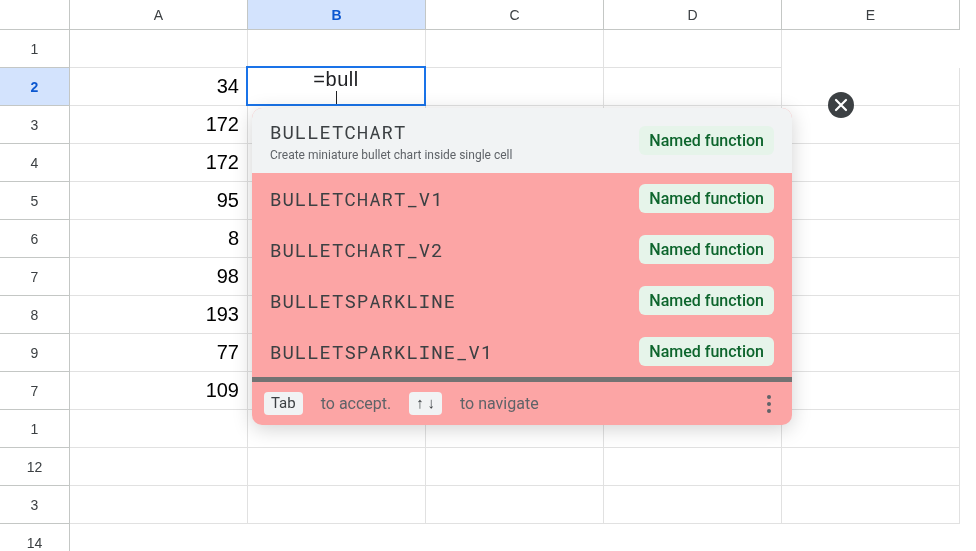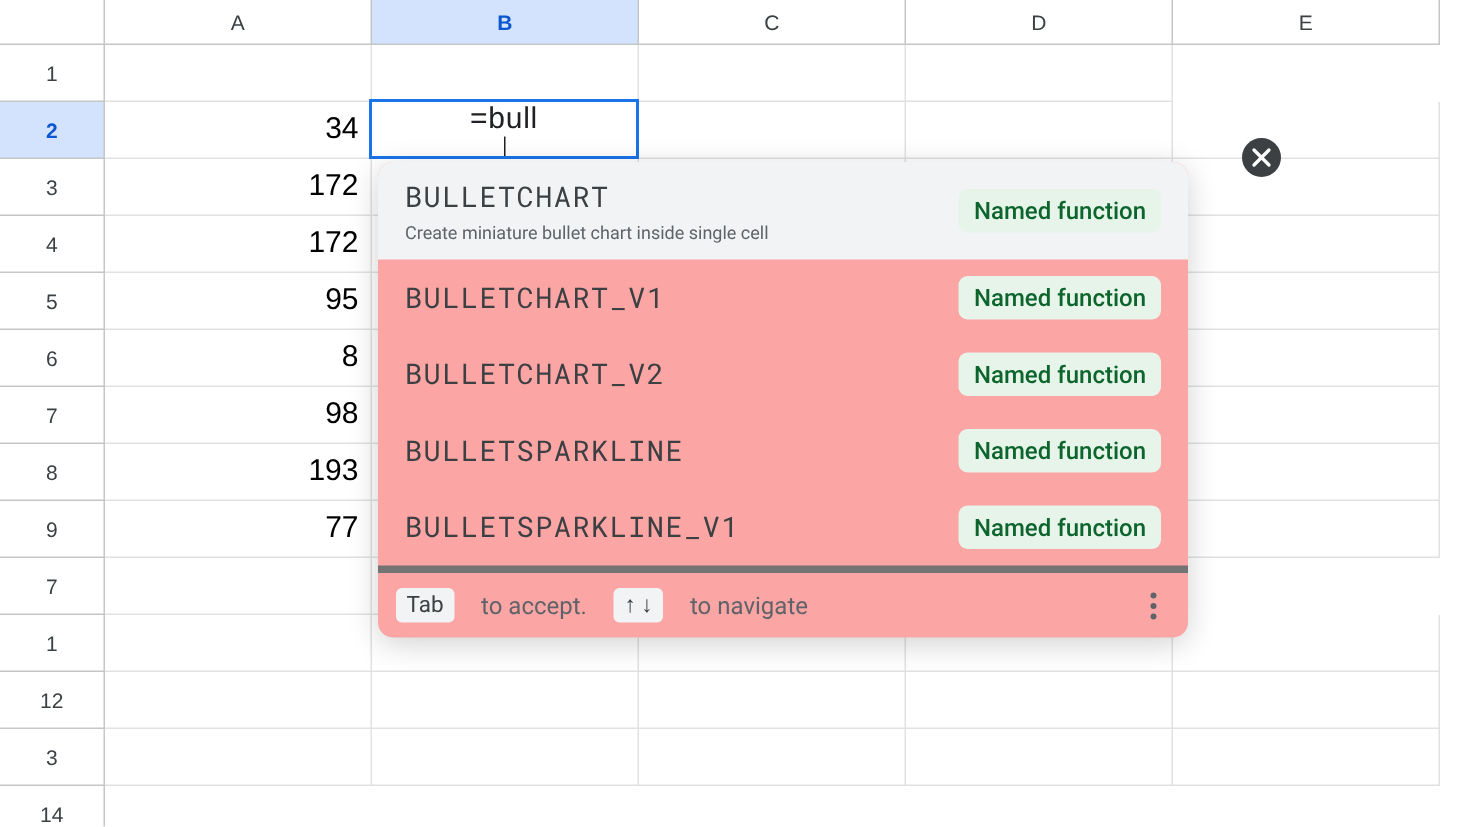--- a/index.html
+++ b/index.html
@@ -276,20 +276,21 @@
         <div class="cell" style="width: 178px;"></div>
       </div>
       <div class="row">
         <div class="cell" style="width: 178px;">77</div>
         <div class="cell" style="width: 178px;"></div>
         <div class="cell" style="width: 178px;"></div>
         <div class="cell" style="width: 178px;"></div>
         <div class="cell" style="width: 178px;"></div>
       </div>
       <div class="row">
+        <div class="cell" style="width: 178px;">109</div>
         <div class="cell" style="width: 178px;"></div>
         <div class="cell" style="width: 178px;"></div>
         <div class="cell" style="width: 178px;"></div>
         <div class="cell" style="width: 178px;"></div>
       </div>
       <div class="row">
         <div class="cell" style="width: 178px;"></div>
         <div class="cell" style="width: 178px;"></div>
         <div class="cell" style="width: 178px;"></div>
         <div class="cell" style="width: 178px;"></div>

